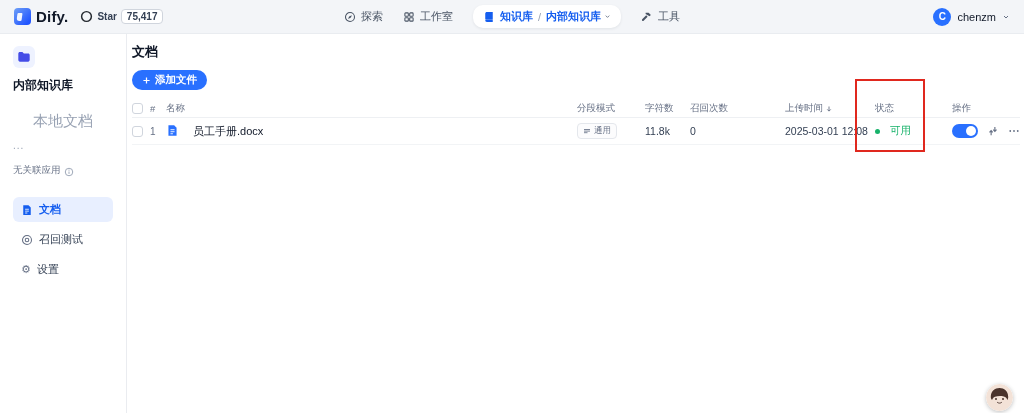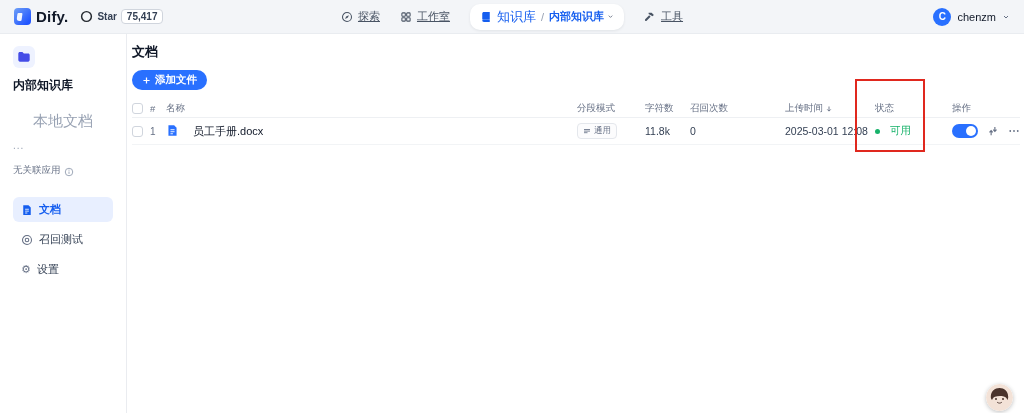--- a/index.html
+++ b/index.html
@@ -10,23 +10,23 @@
   .header { position:absolute; top:0; left:0; width:1024px; height:33px; display:flex; align-items:center; padding:12px 14px; }
   .hgroup-left { display:flex; align-items:center; gap:12px; width:230px; }
   .logo { display:flex; align-items:center; gap:5px; cursor:pointer; }
   .logo-mark { width:17px; height:17px; border-radius:4px; background:linear-gradient(135deg,#6fa0f7 0%,#2155ff 85%); position:relative; }
   .logo-mark::after { content:""; position:absolute; left:3px; top:5px; width:5px; height:8px; background:rgba(255,255,255,.92); border-radius:1px 1px 1px 3px; transform:skewX(-8deg); }
   .logo-text { font-size:15px; font-weight:bold; letter-spacing:.2px; color:#101828; }
   .gh { display:flex; align-items:center; gap:4px; cursor:pointer; }
   .gh-label { font-size:10px; font-weight:bold; color:#344054; }
   .gh-count { background:#fff; border:1px solid #d0d5dd; border-radius:4px; padding:1px 5px; font-size:10px; font-weight:bold; color:#344054; }
   .nav { flex:1; display:flex; align-items:center; justify-content:center; gap:20px; }
-  .nav-item { display:flex; align-items:center; gap:5px; font-size:11px; color:#495464; cursor:pointer;text-decoration:underline; }
+  .nav-item { display:flex; align-items:center; gap:5px; font-size:11px; color:#495464; cursor:pointer; }
   .nav-pill { background:#fff; border-radius:10px; padding:4px 10px; display:flex; align-items:center; gap:5px; box-shadow:0 1px 3px rgba(16,24,40,.08); cursor:pointer; }
-  .nav-pill .kb { color:#155eef; font-weight:normal; font-size:13px; }
+  .nav-pill .kb { color:#155eef; font-weight:bold; font-size:11px; }
   .nav-pill .sep { color:#98a2b3; font-size:11px; }
   .nav-pill .cur { color:#155eef; font-size:11px; font-weight:bold; display:flex; align-items:center; gap:3px; }
   .hgroup-right { display:flex; align-items:center; justify-content:flex-end; gap:6px; width:230px; cursor:pointer; }
   .user-avatar { width:18px; height:18px; border-radius:50%; background:#2970ff; color:#fff; font-size:10px; font-weight:bold; display:flex; align-items:center; justify-content:center; }
   .user-name { font-size:11px; color:#101828; }
   .chev { color:#667085; display:flex; }
 
   
   .workspace { position:absolute; top:33px; left:0; width:1024px; height:380px; background:#fff; border-top:1px solid #e9ecf0; display:flex; }
 

